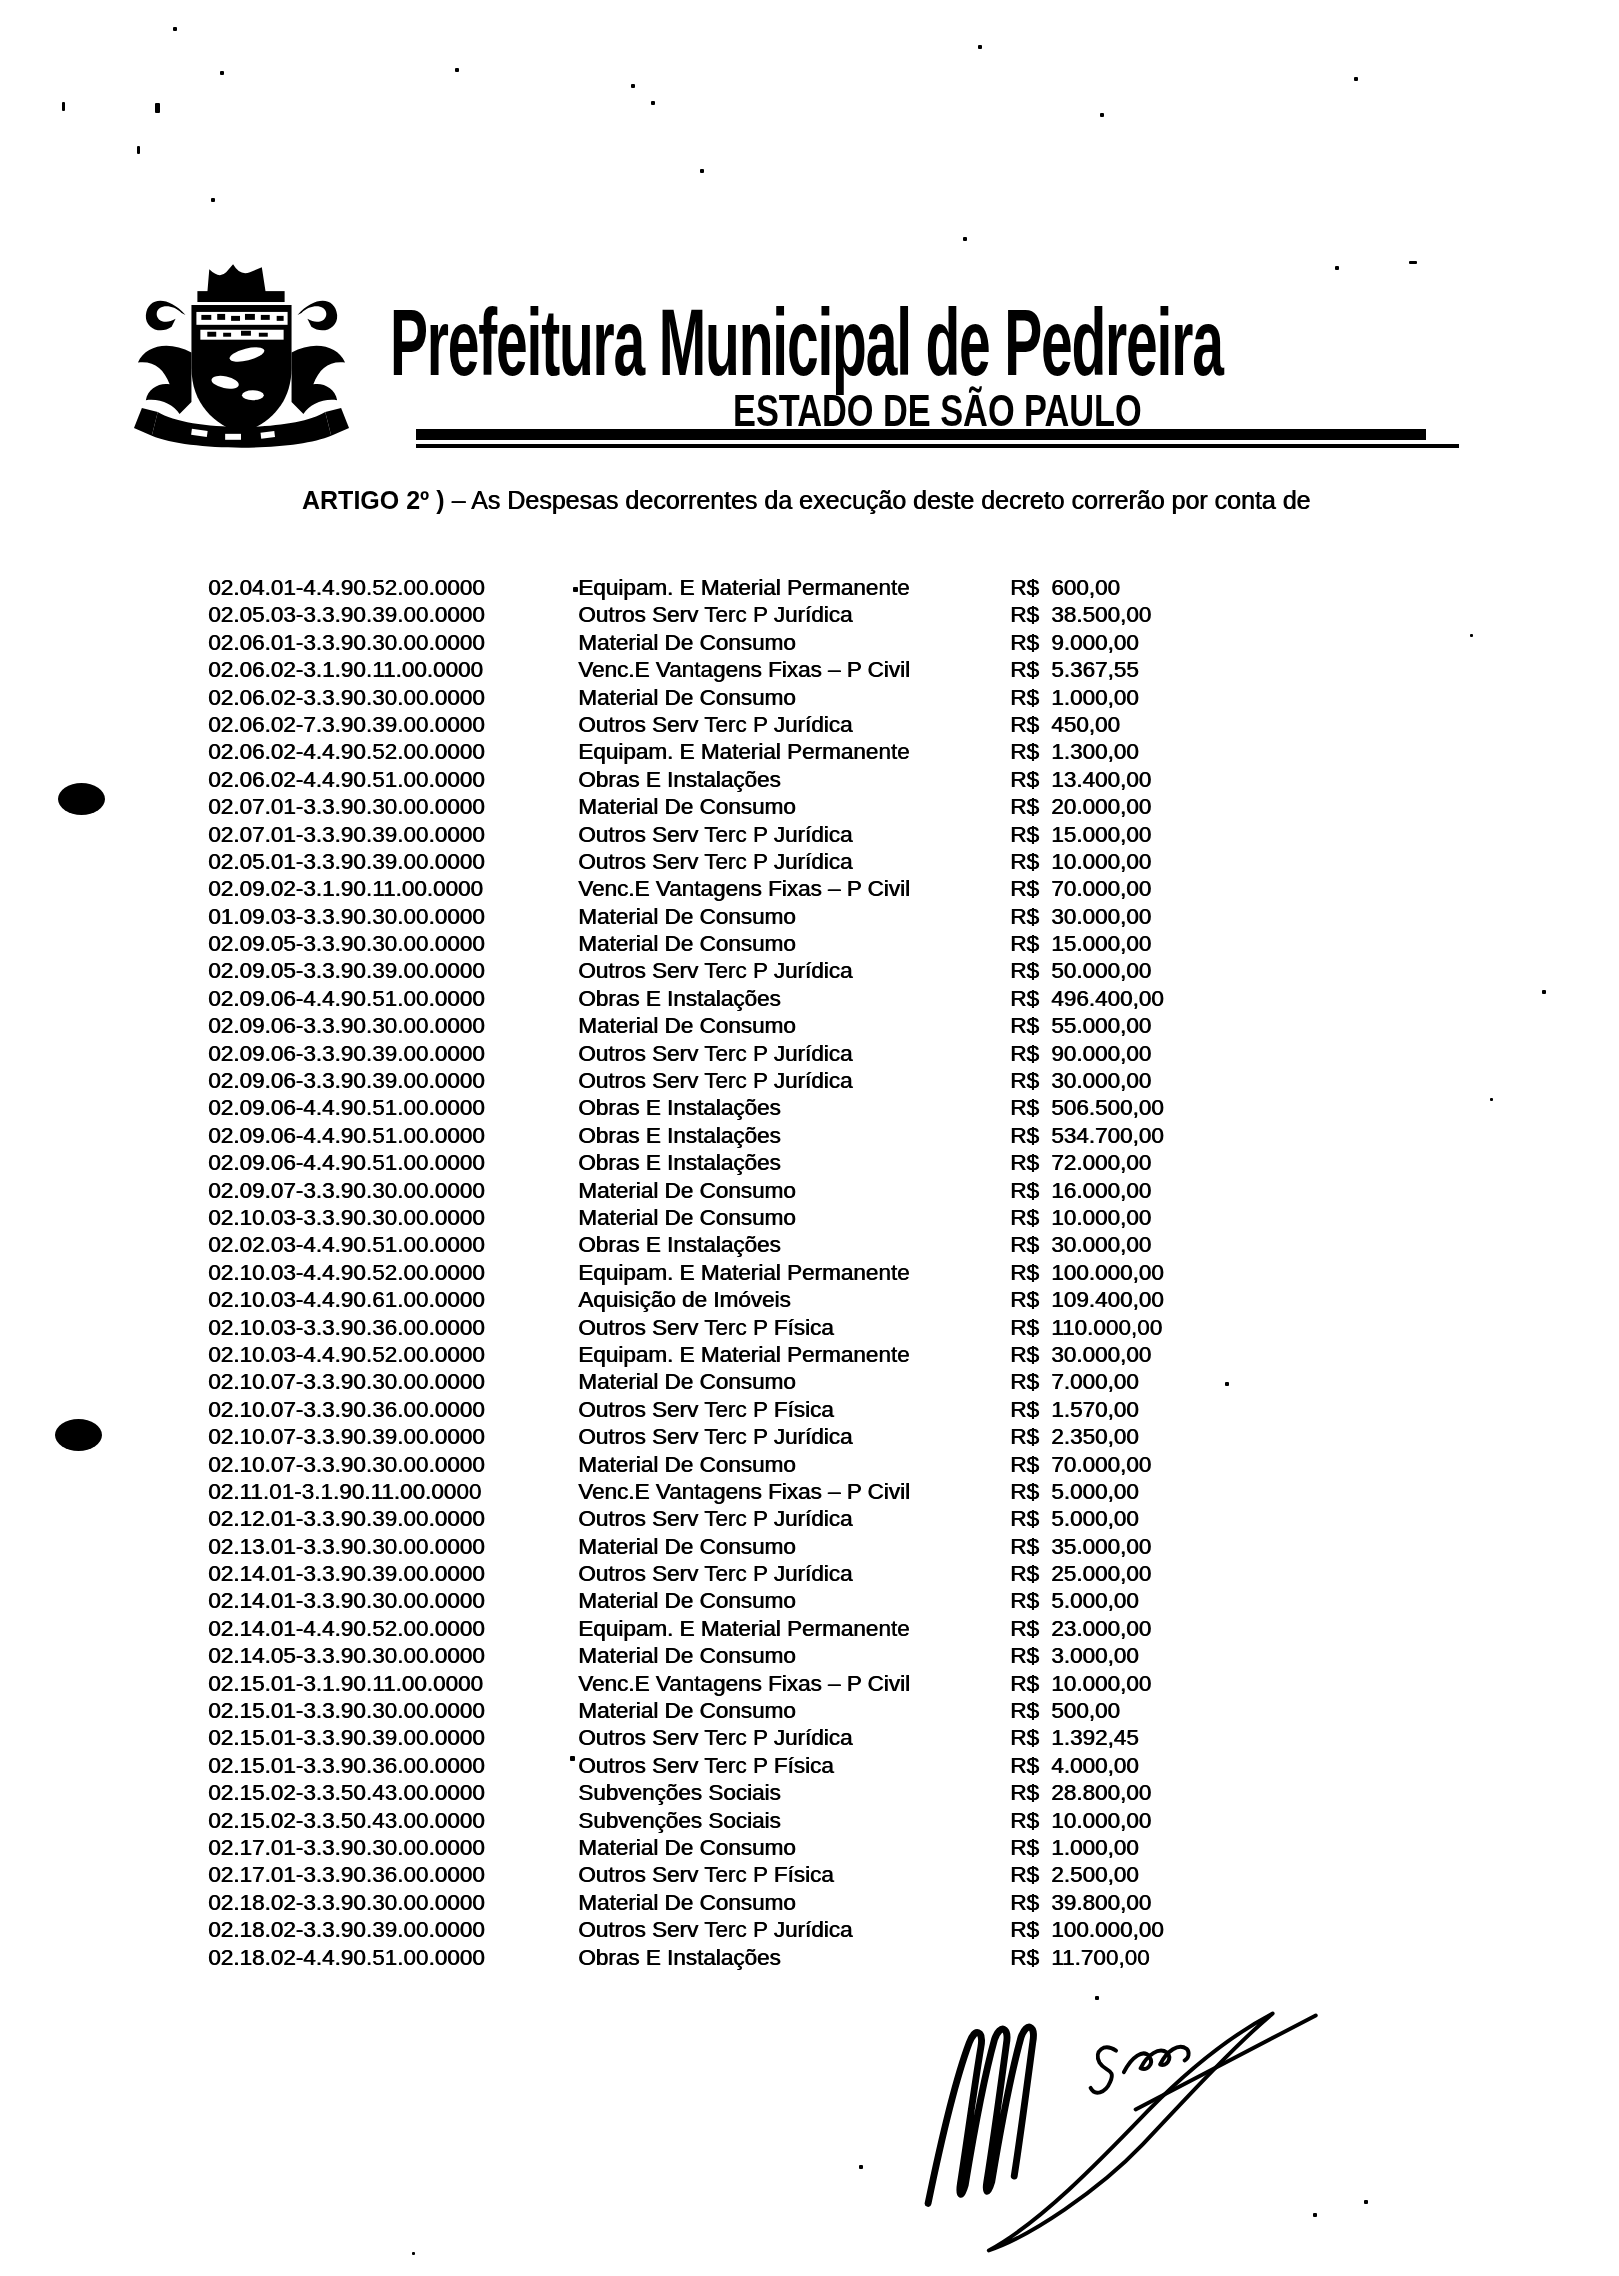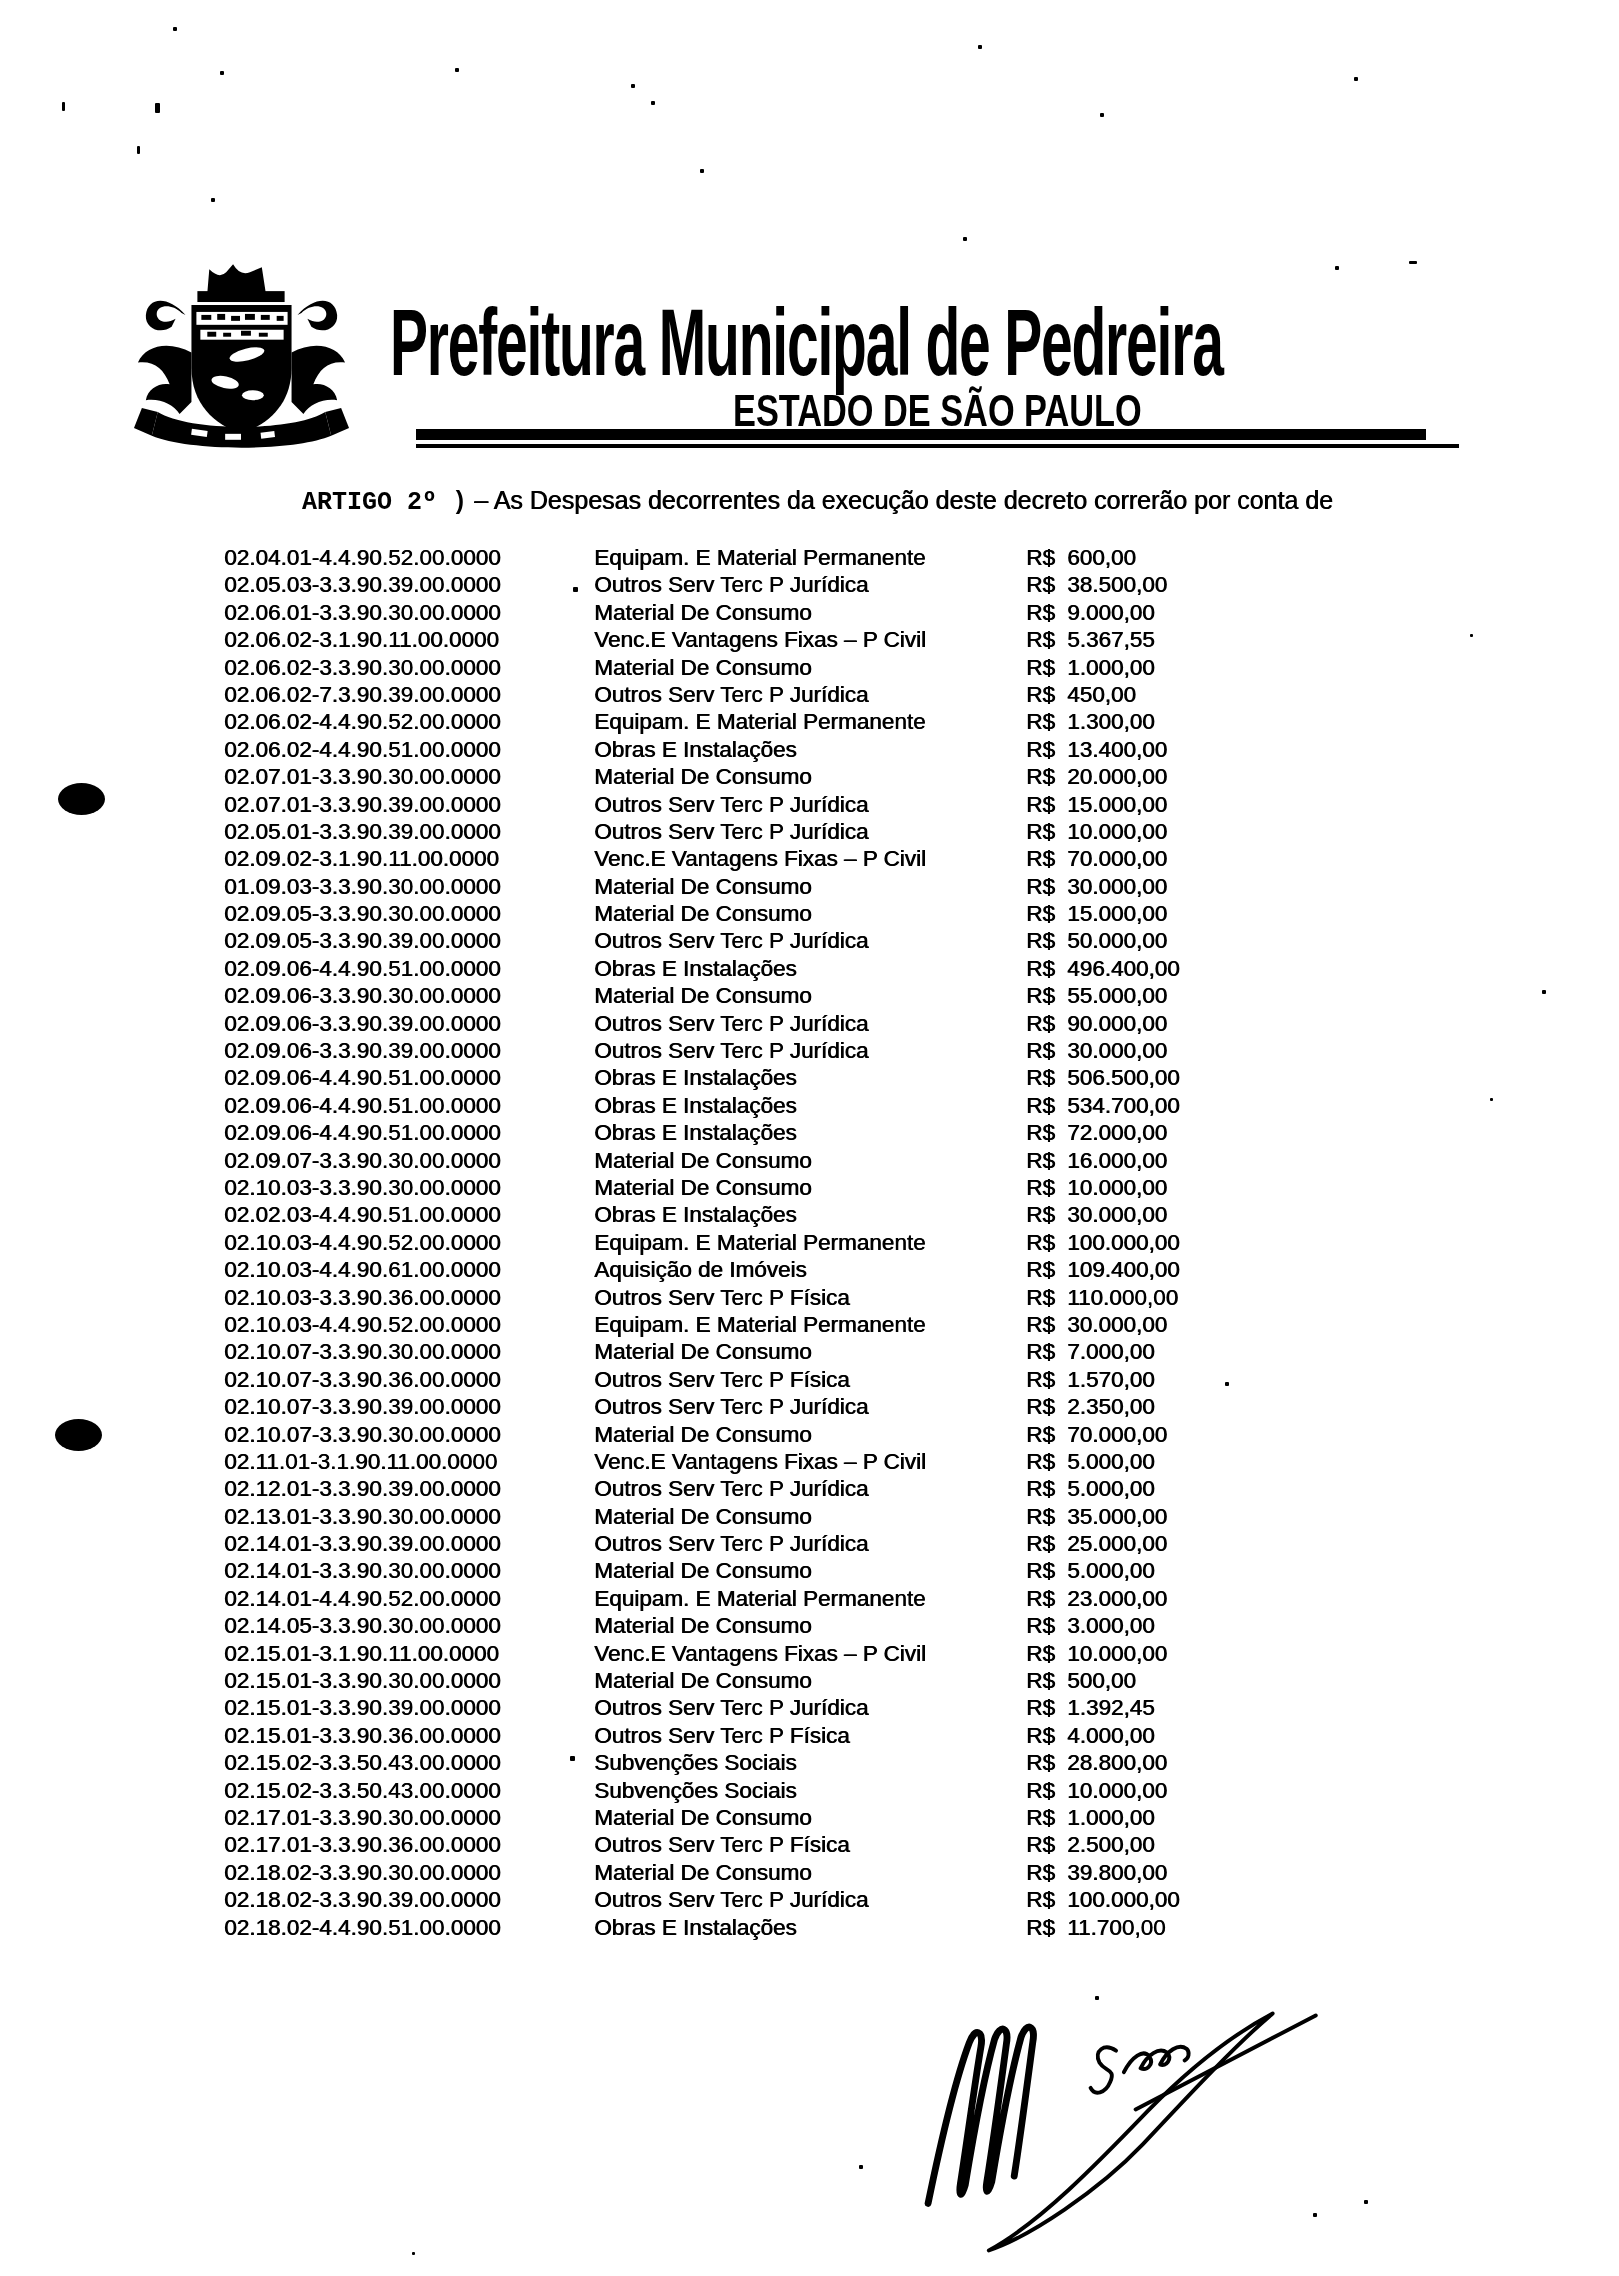--- a/index.html
+++ b/index.html
@@ -18,23 +18,23 @@
   .subtitle{
     left:733px;top:388px;font-size:44px;font-weight:700;line-height:1.05;white-space:nowrap;
     display:inline-block;transform:scaleX(0.78);transform-origin:0 0;
     border-bottom:3.9px solid #000;padding-bottom:2px;
   }
   .rule-thick{left:416px;top:429px;width:1010px;height:10.8px;background:#000;}
   .rule-thin{left:416px;top:444px;width:1043px;height:3.9px;background:#000;}
   
   .article{left:211px;top:482px;width:1235px;font-size:25px;line-height:36px;}
   .a-line1{padding-left:91px;white-space:nowrap;}
-  .a-label{font-weight:700;font-family:Liberation Mono, monospace;}
+  .a-label{font-weight:700;}
   
-  .btable{left:208px;top:544px;width:1078px;margin-left:16px;}
+  .btable{left:208px;top:574px;width:1078px;}
   .trow{position:relative;height:27.4px;line-height:27.4px;font-size:22.5px;white-space:nowrap;}
   .trow span{position:absolute;top:0;}
   .c-code{left:0;}
   .c-desc{left:370px;}
   .c-cur{left:802px;}
   .c-val{left:843px;width:211px;text-align:left;}
   
   .hole{background:#000;border-radius:50%;}
   .speck{position:absolute;background:#000;border-radius:1px;}
   

